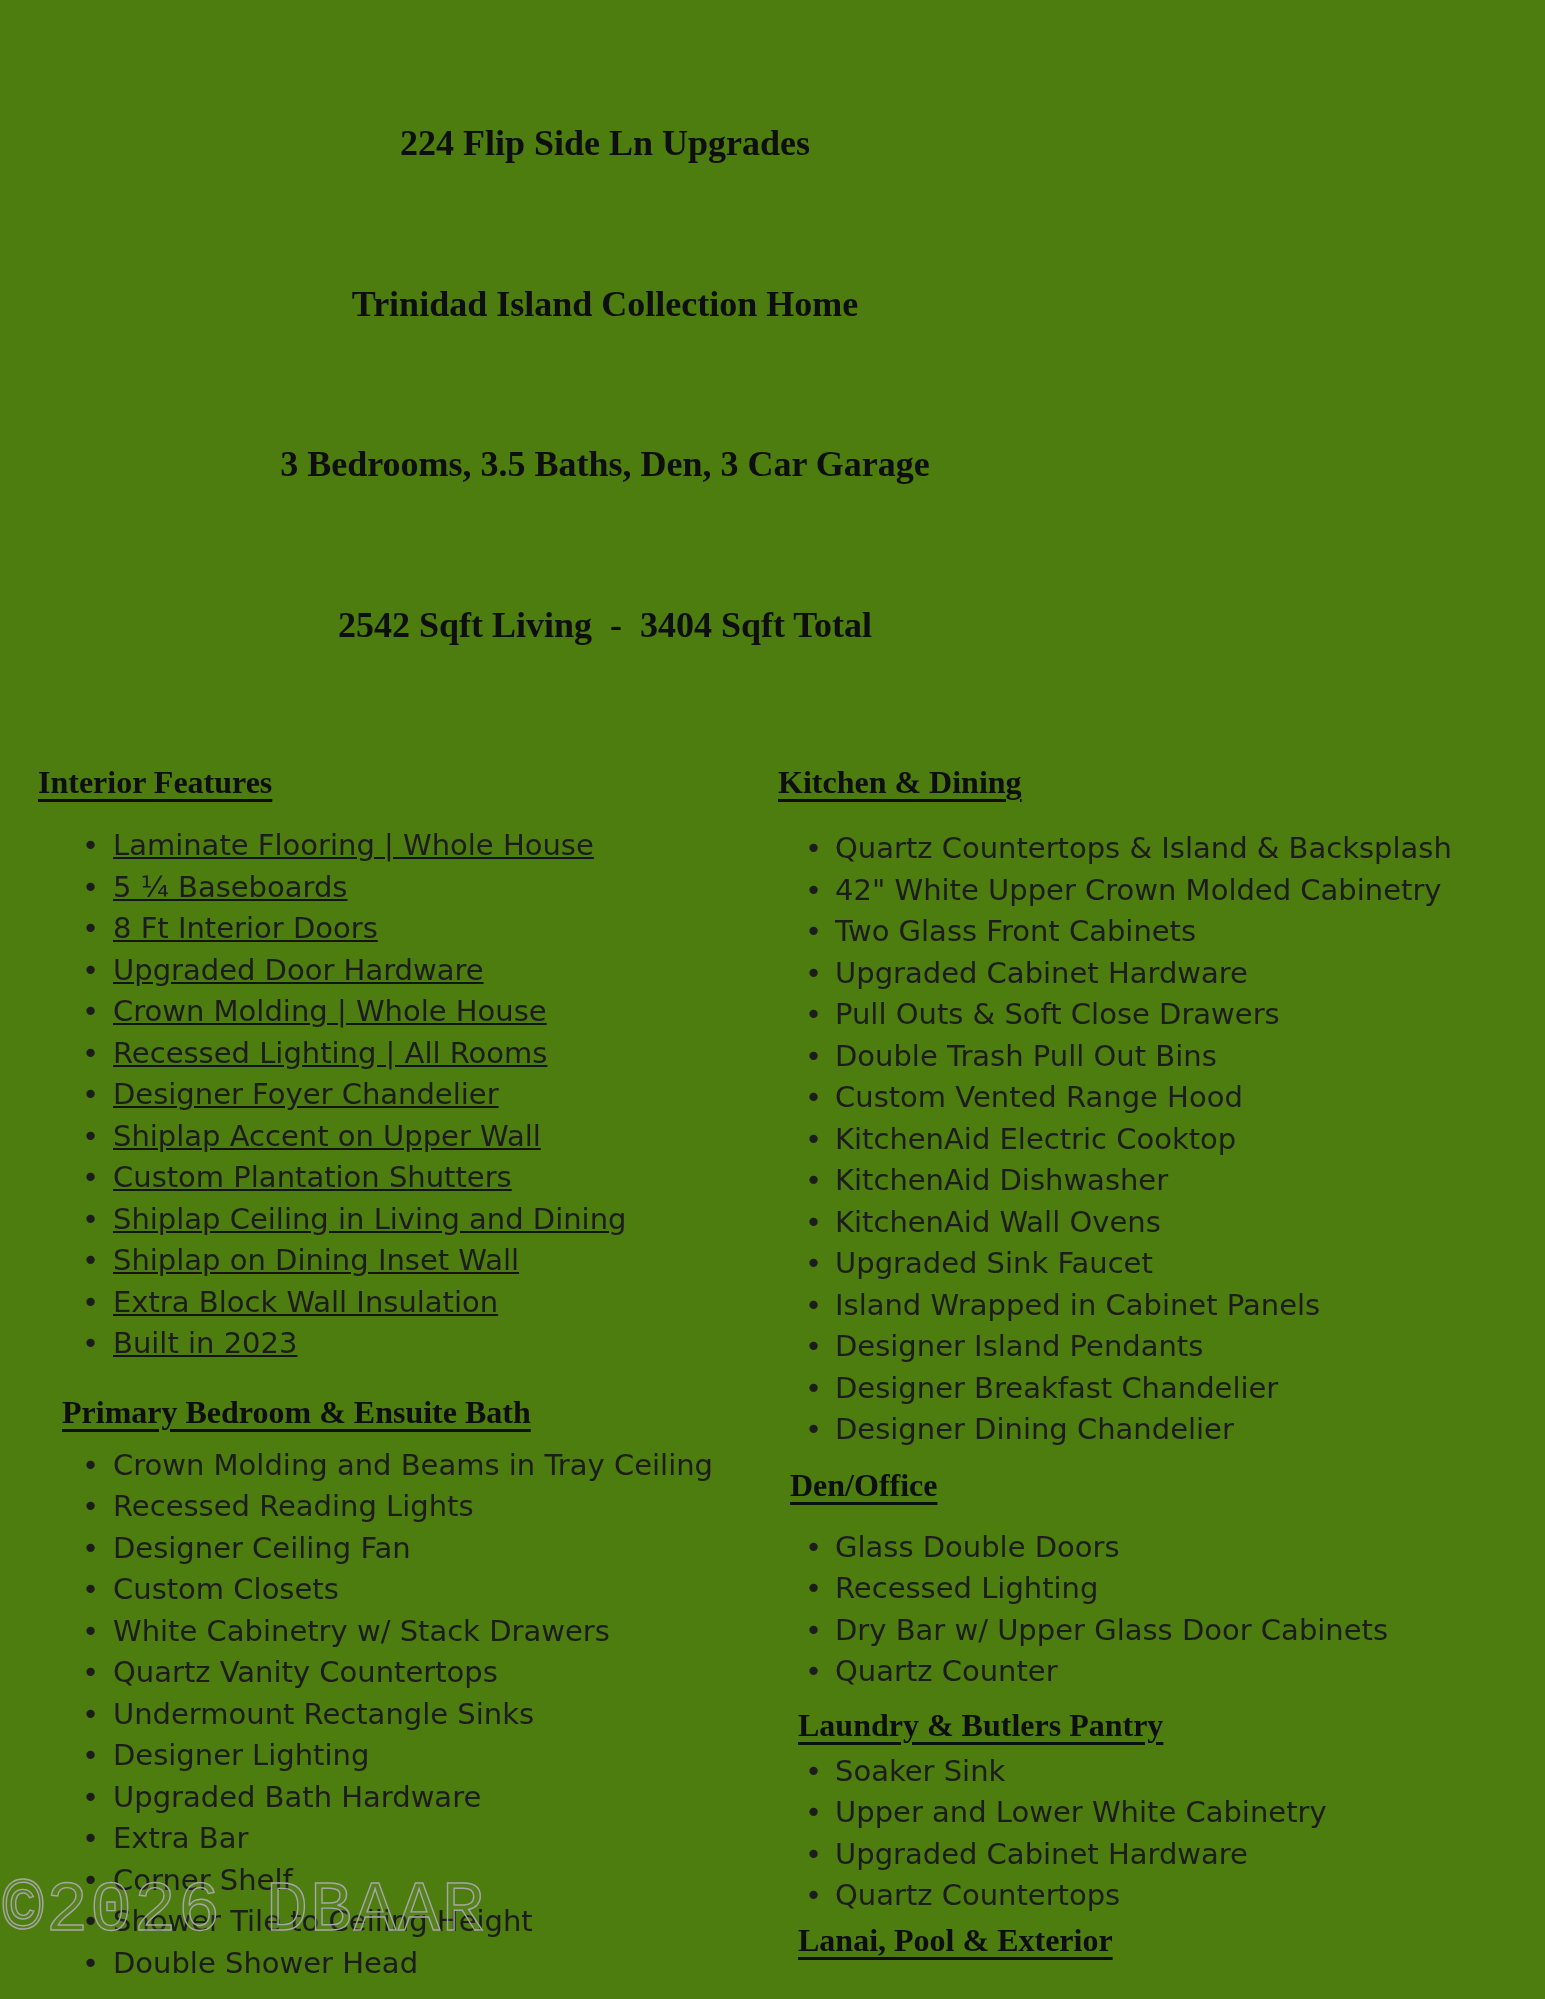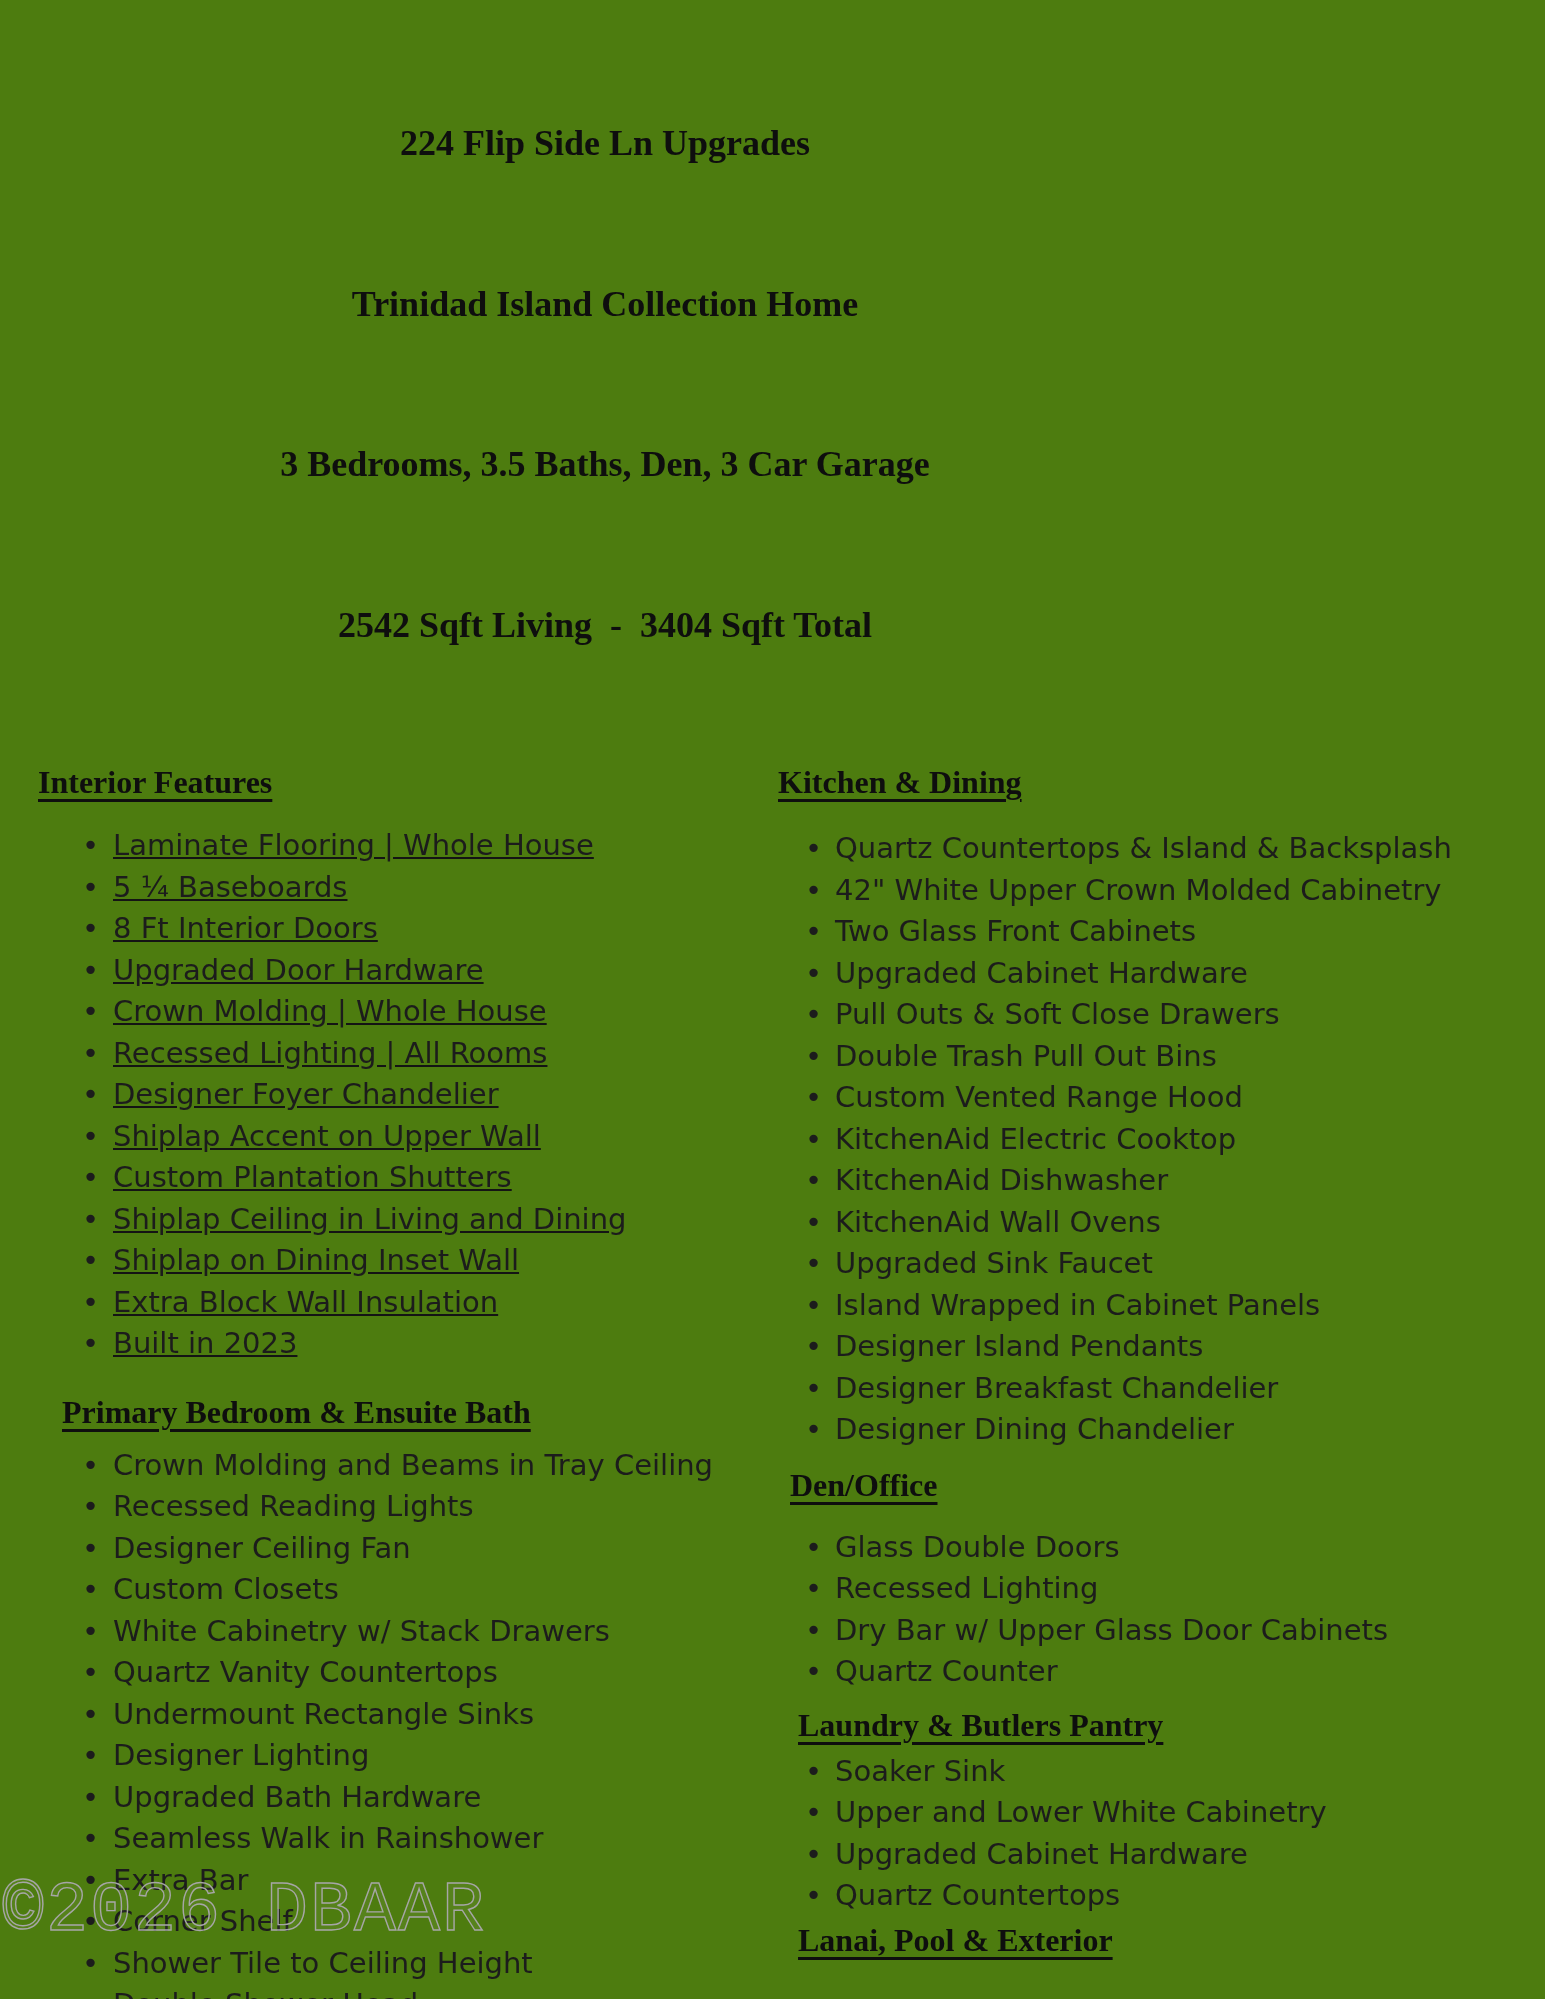--- a/index.html
+++ b/index.html
@@ -153,21 +153,20 @@
           <ul class="feature-list">
             <li>Crown Molding and Beams in Tray Ceiling</li>
             <li>Recessed Reading Lights</li>
             <li>Designer Ceiling Fan</li>
             <li>Custom Closets</li>
             <li>White Cabinetry w/ Stack Drawers</li>
             <li>Quartz Vanity Countertops</li>
             <li>Undermount Rectangle Sinks</li>
             <li>Designer Lighting</li>
             <li>Upgraded Bath Hardware</li>
-            <li>Seamless Walk in Rainshower</li>
             <li>Extra Bar</li>
             <li>Corner Shelf</li>
             <li>Shower Tile to Ceiling Height</li>
             <li>Double Shower Head</li>
           </ul>
         </section>
       </div>
     <div class="column right">
         <section class="section">
           <h2 class="section-header">Kitchen &amp; Dining</h2>

